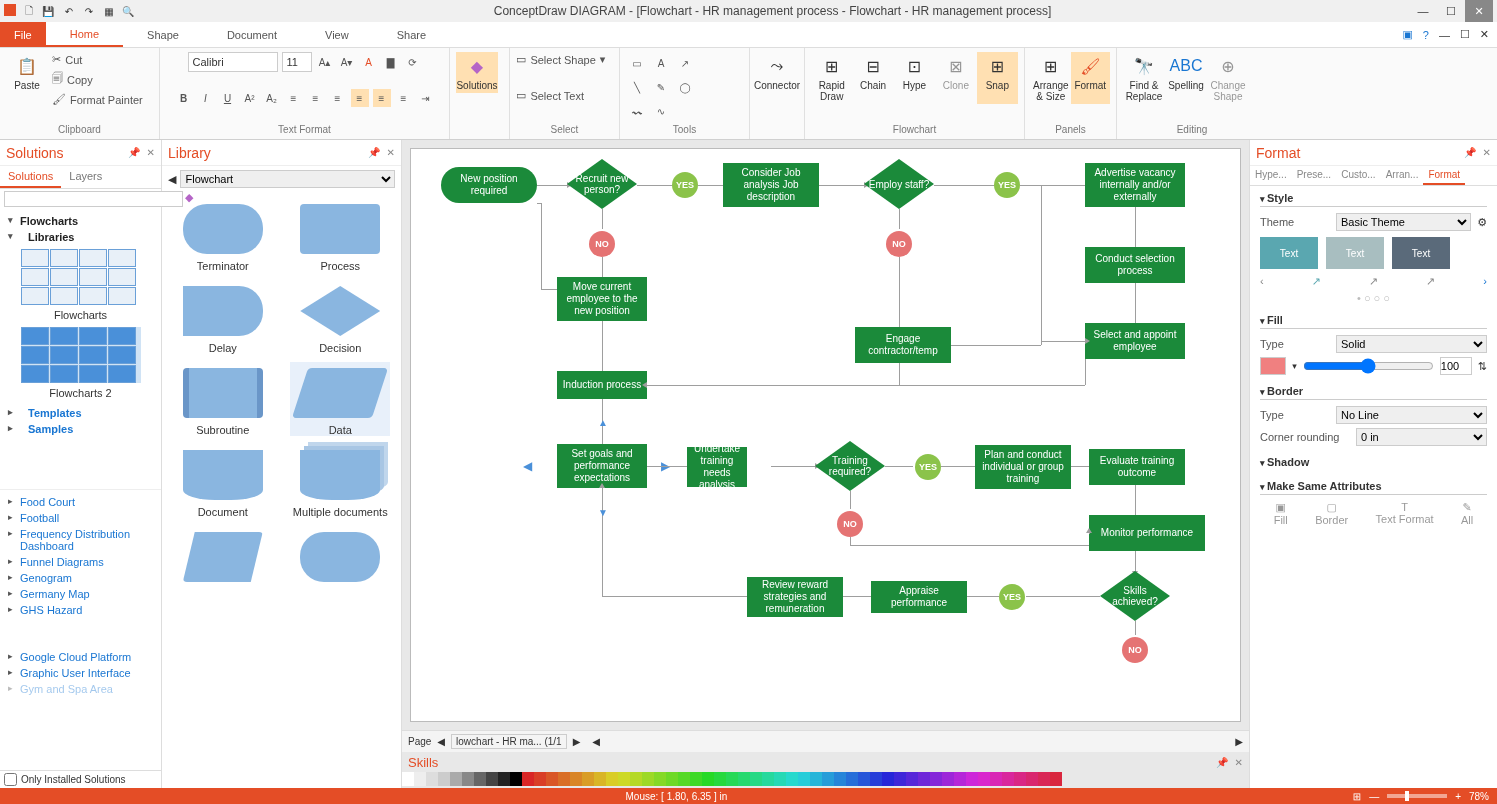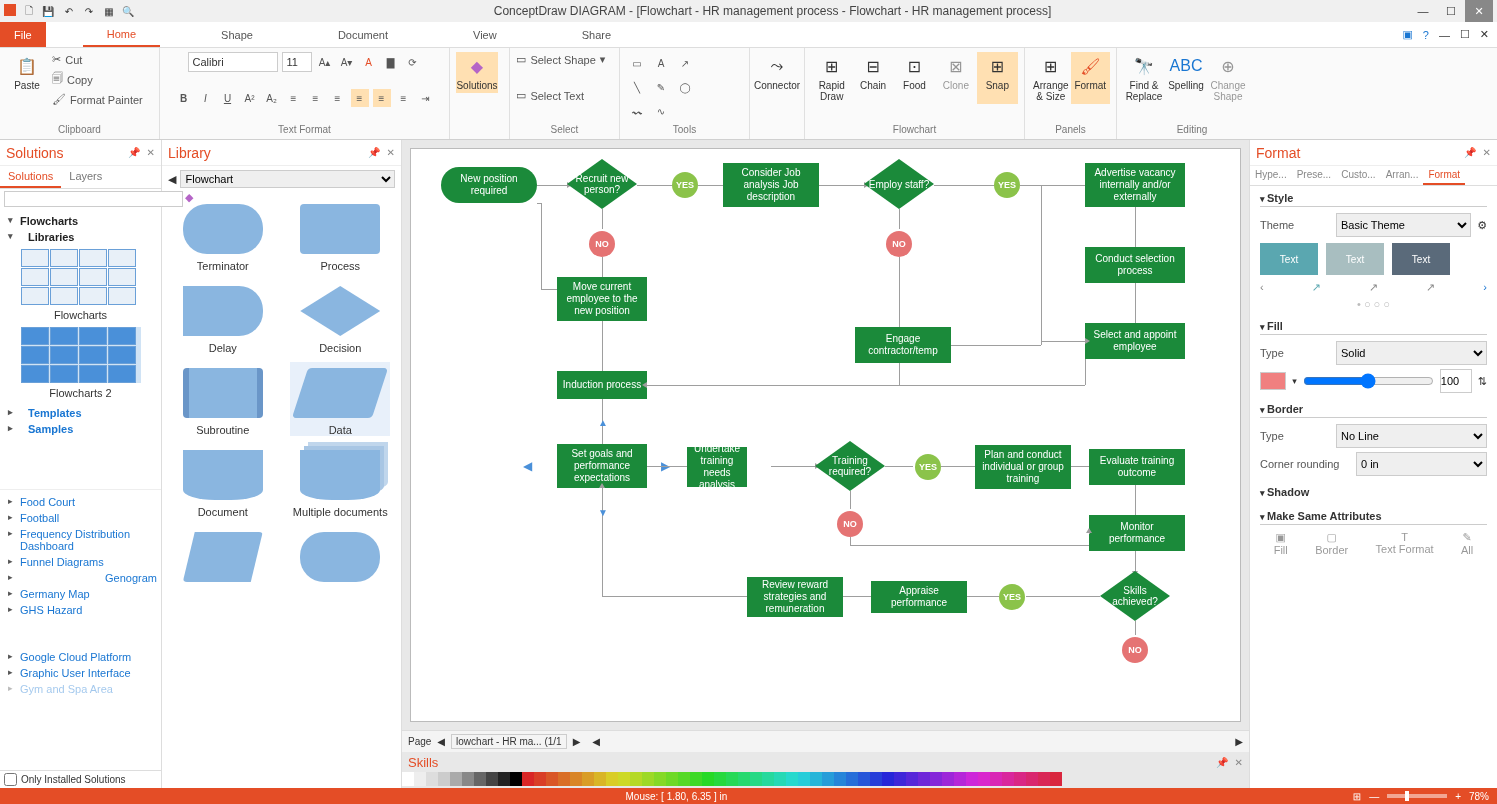--- a/index.html
+++ b/index.html
@@ -6,21 +6,21 @@
 body { background:#fff; font-size:11px; color:#333; overflow:hidden; width:1497px; height:804px; }
 .titlebar { height:22px; background:#f0f0f0; display:flex; align-items:center; padding:0 4px; }
 .titlebar .tb-icons { display:flex; gap:6px; }
 .titlebar .tb-icons span { width:14px; height:14px; display:inline-flex; align-items:center; justify-content:center; font-size:10px; }
 .titlebar .title { flex:1; text-align:center; font-size:12px; color:#444; }
 .titlebar .winbtns { display:flex; }
 .titlebar .winbtns span { width:28px; height:22px; display:inline-flex; align-items:center; justify-content:center; font-size:11px; }
 .titlebar .winbtns .close { background:#888; color:#fff; }
 .menubar { height:26px; display:flex; align-items:stretch; border-bottom:1px solid #ddd; }
 .menubar .file { background:#e44d26; color:#fff; padding:0 14px; display:flex; align-items:center; }
-.menubar .tab { padding:0 24px; display:flex; align-items:center; color:#555;margin-left:37px; }
+.menubar .tab { padding:0 24px; display:flex; align-items:center; color:#555; }
 .menubar .tab.active { color:#e44d26; border-bottom:2px solid #e44d26; }
 .menubar .right-icons { margin-left:auto; display:flex; align-items:center; gap:10px; padding-right:8px; }
 .ribbon { height:92px; border-bottom:1px solid #d0d0d0; display:flex; background:#fafafa; }
 .ribbon-group { border-right:1px solid #e0e0e0; padding:4px 6px; display:flex; flex-direction:column; justify-content:space-between; }
 .ribbon-group .label { text-align:center; font-size:10px; color:#777; }
 .ribbon-row { display:flex; gap:4px; align-items:center; }
 .clip-item { display:flex; align-items:center; gap:4px; font-size:11px; color:#555; padding:1px 0; }
 .font-box { border:1px solid #ccc; background:#fff; height:20px; display:flex; align-items:center; padding:0 4px; font-size:11px; }
 .btn-sm { width:18px; height:18px; display:inline-flex; align-items:center; justify-content:center; font-size:10px; color:#555; }
 .btn-big { width:42px; display:flex; flex-direction:column; align-items:center; gap:2px; padding:2px; font-size:10px; text-align:center; }
@@ -64,21 +64,21 @@
 .colors-bar .swatches { display:flex; height:16px; }
 .colors-bar .swatches span { width:12px; height:14px; }
 .statusbar { height:16px; background:#e44d26; color:#fff; display:flex; align-items:center; font-size:10px; }
 .statusbar .center { flex:1; text-align:center; }
 .fmt-body { flex:1; overflow-y:auto; padding:6px 10px; font-size:11px; }
 .fmt-sec { margin-bottom:10px; }
 .fmt-sec h4 { font-size:11px; font-weight:600; border-bottom:1px solid #ccc; padding-bottom:2px; margin-bottom:6px; }
 .fmt-sec h4::before { content:"▾ "; font-size:9px; }
 .fmt-row { display:flex; align-items:center; gap:6px; margin:4px 0; }
 .fmt-row label { width:70px; color:#555; }
-.fmt-row select,.fmt-row input { flex:1; border:1px solid #ccc; height:24px; font-size:11px; }
+.fmt-row select,.fmt-row input { flex:1; border:1px solid #ccc; height:18px; font-size:11px; }
 .theme-box { width:58px; height:32px; display:flex; align-items:center; justify-content:center; font-size:10px; color:#fff; }
 .fmt-tabs { display:flex; border-bottom:1px solid #ddd; font-size:10px; }
 .fmt-tabs span { padding:3px 5px; color:#888; white-space:nowrap; overflow:hidden; }
 .fmt-tabs span.active { color:#e44d26; border-bottom:2px solid #e44d26; }
 .edge { position:absolute; background:#9e9e9e; }
 .edge.h { height:1px; }
 .edge.v { width:1px; }
 .edge::after { content:""; position:absolute; width:0; height:0; }
 .edge.h.ra::after { right:-5px; top:-3px; border-left:5px solid #9e9e9e; border-top:3px solid transparent; border-bottom:3px solid transparent; }
 .edge.h.la::after { left:-5px; top:-3px; border-right:5px solid #9e9e9e; border-top:3px solid transparent; border-bottom:3px solid transparent; }
@@ -206,21 +206,21 @@
       <div class="btn-big">
           <div class="icon">⊞</div>
           <span>Rapid Draw</span>
         </div>
       <div class="btn-big">
           <div class="icon">⊟</div>
           <span>Chain</span>
         </div>
       <div class="btn-big">
           <div class="icon">⊡</div>
-          <span>Food</span>
+          <span>Hype</span>
         </div>
       <div class="btn-big" style="opacity:.5;">
           <div class="icon">⊠</div>
           <span>Clone</span>
         </div>
       <div class="btn-big hl">
           <div class="icon">⊞</div>
           <span>Snap</span>
         </div>
     </div>
@@ -310,21 +310,21 @@
         </div>
       <div class="mini-label">Flowcharts 2</div>
       <div class="tree-item bold" style="padding-left:24px;color:#1976d2;">Templates</div>
       <div class="tree-item bold" style="padding-left:24px;color:#1976d2;">Samples</div>
     </div>
     <div class="sol-body" style="border-top:1px solid #eee;flex:1;">
       <div class="tree-item" style="color:#1976d2;">Food Court</div>
       <div class="tree-item" style="color:#1976d2;">Football</div>
       <div class="tree-item" style="color:#1976d2;">Frequency Distribution Dashboard</div>
       <div class="tree-item" style="color:#1976d2;">Funnel Diagrams</div>
-      <div class="tree-item" style="color:#1976d2;text-align:right;">Genogram</div>
+      <div class="tree-item" style="color:#1976d2;">Genogram</div>
       <div class="tree-item" style="color:#1976d2;">Germany Map</div>
       <div class="tree-item" style="color:#1976d2;">GHS Hazard</div>
       <div class="tree-item" style="color:#1976d2;margin-top:31px;">Google Cloud Platform</div>
       <div class="tree-item" style="color:#1976d2;">Graphic User Interface</div>
       <div class="tree-item" style="color:#1976d2;opacity:.4;">Gym and Spa Area</div>
     </div>
     <div style="padding:2px 4px;border-top:1px solid #ddd;font-size:10px;display:flex;align-items:center;gap:4px;">
       <input type="checkbox" style="">
       <span>Only Installed Solutions</span>
     </div>
@@ -429,21 +429,21 @@
       <div class="edge h ra" style="left:530px;top:317px;width:34px;"></div>
       <div class="node" style="left:564px;top:296px;width:96px;height:44px;">Plan and conduct individual or group training</div>
       <div class="edge h ra" style="left:660px;top:317px;width:18px;"></div>
       <div class="node" style="left:678px;top:300px;width:96px;height:36px;">Evaluate training outcome</div>
 
       <div class="edge v" style="left:439px;top:342px;height:18px;"></div>
       <div class="circ no" style="left:426px;top:362px;">NO</div>
       <div class="edge v" style="left:439px;top:388px;height:8px;"></div>
       <div class="edge h" style="left:439px;top:396px;width:239px;"></div>
       <div class="edge v da" style="left:724px;top:336px;height:30px;"></div>
-      <div class="node" style="left:678px;top:366px;width:96px;height:36px;">Monitor performance</div>
+      <div class="node" style="left:678px;top:366px;width:116px;height:36px;">Monitor performance</div>
       <div class="edge v ua" style="left:678px;top:384px;height:1px;"></div>
 
       <div class="edge v da" style="left:724px;top:402px;height:20px;"></div>
       <div class="dec" style="left:689px;top:422px;"><svg viewBox="0 0 70 50">
             <polygon points="35,0 70,25 35,50 0,25" fill="#1b8a3a"></polygon>
           </svg><div class="txt">Skills achieved?</div></div>
       <div class="edge h" style="left:615px;top:447px;width:74px;"></div>
       <div class="circ yes" style="left:588px;top:435px;">YES</div>
       <div class="edge h la" style="left:556px;top:447px;width:32px;"></div>
       <div class="node" style="left:460px;top:432px;width:96px;height:32px;">Appraise performance</div>

